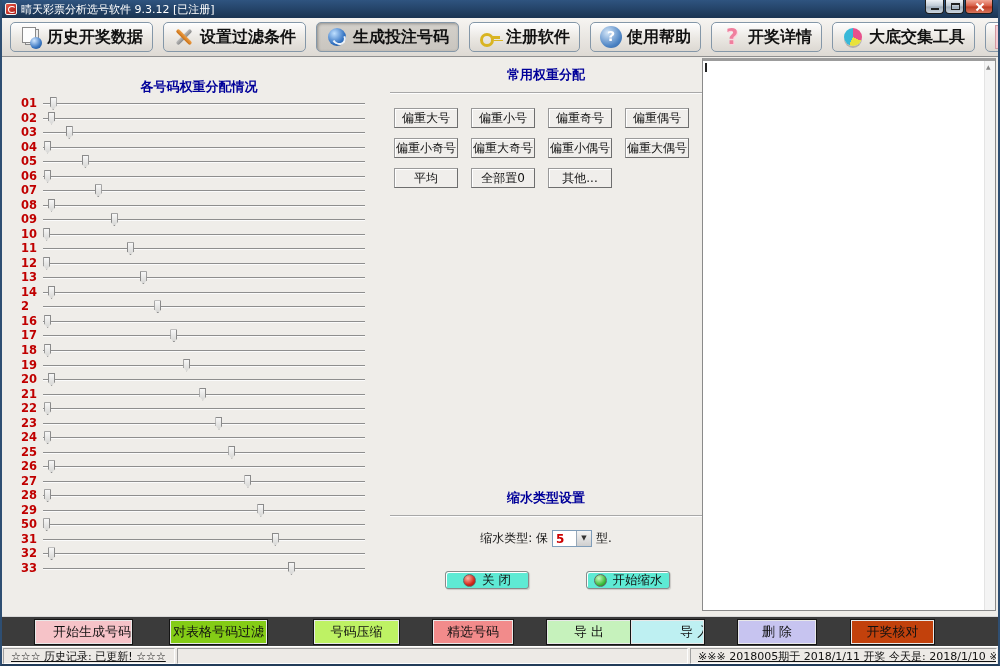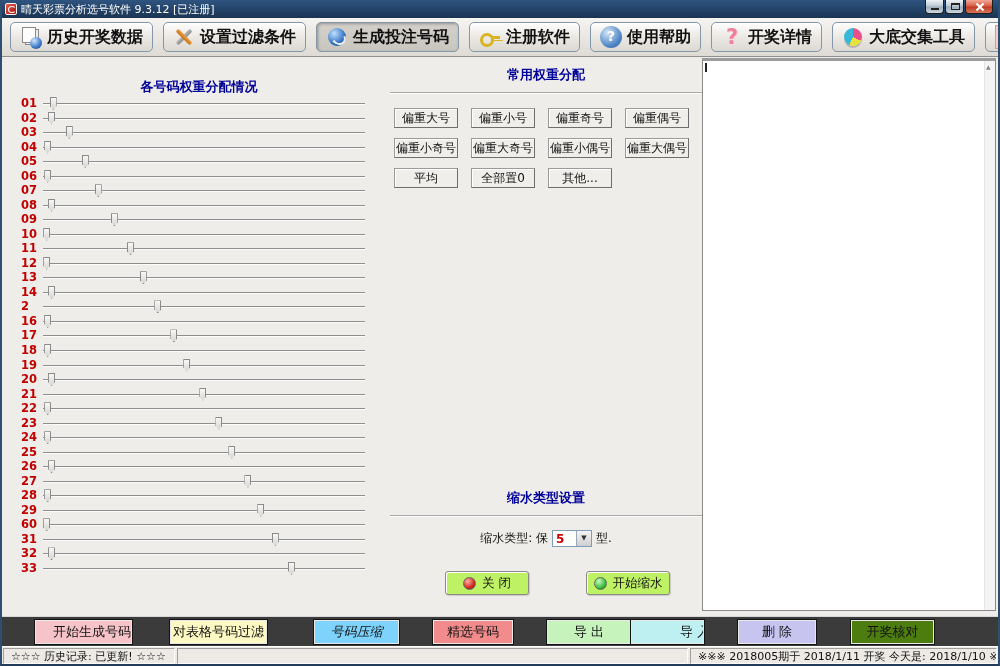--- a/index.html
+++ b/index.html
@@ -90,22 +90,22 @@
   .pbtn{ height:20px; line-height:18px; text-align:center; font-size:12px; color:#111; background:#F0EEEB;
     border:1px solid #9A9A9A; border-right-color:#6E6E6E; border-bottom-color:#6E6E6E;
     box-shadow:inset 1px 1px 0 #fff; cursor:default; white-space:nowrap; overflow:hidden;}
   .shrink{ position:absolute; left:0; top:423px; width:100%;}
   .combo-row{ display:flex; align-items:center; justify-content:center; gap:4px; margin-top:13px; font-size:12px; color:#111;}
   .combo{ width:40px; height:17px; background:#fff; border:1px solid #7F9DB9; position:relative;}
   .combo-value{ position:absolute; left:3px; top:1px; font-size:12px; font-weight:bold; color:var(--combo-red,#CC0000);}
   .combo-arrow{ position:absolute; right:0; top:0; bottom:0; width:15px; border-left:1px solid #98A8B8;
     background:linear-gradient(#F4F4F4,#CFCFCF); text-align:center; font-size:7px; line-height:15px; color:#333;}
   .led-row{ display:flex; margin-left:55px; gap:57px; margin-top:24px;}
-  .led-btn{ width:84px; height:24px; display:flex; align-items:center; justify-content:center; gap:6px;
-    background:#bef264; border:1px solid #8A8A8A; border-radius:3px;
+  .led-btn{ width:84px; height:18px; display:flex; align-items:center; justify-content:center; gap:6px;
+    background:#5eead4; border:1px solid #8A8A8A; border-radius:3px;
     box-shadow:inset 1px 1px 0 #fff,1px 1px 1px rgba(0,0,0,.15); font-size:12.5px; color:#111; cursor:default;}
   .led{ width:13px; height:13px; border-radius:50%; border:1px solid #666; flex:none;}
   .led.red{ background:radial-gradient(circle at 35% 30%,#ffb2a2,var(--led-red,#D42A1E) 60%,#8c1208);}
   .led.green{ background:radial-gradient(circle at 35% 30%,#c9f9c0,var(--led-green,#3FBF3F) 60%,#0a7a1a);}
 
   .right-panel{ position:absolute; left:700px; top:1px; width:294px; height:553px; background:#fff;
     border:1px solid #8A8A8A; border-top:3px solid #9C9C9C;}
   .caret{ position:absolute; left:2px; top:2px; width:2px; height:9px; background:#222;}
   .vscroll{ position:absolute; top:0; right:0; bottom:0; width:11px; background:#F4F4F4; border-left:1px solid #E4E4E4;}
   .vscroll::before{ content:'▲'; position:absolute; top:2px; left:1px; font-size:6px; color:#888;}
@@ -118,21 +118,21 @@
   .bbtn:nth-child(2){ margin-left:38px; width:97px;}
   .bbtn:nth-child(3){ margin-left:47px; width:85px;}
   .bbtn:nth-child(4){ margin-left:34px; width:80px;}
   .bbtn:nth-child(5){ margin-left:34px; width:84px;}
   .bbtn:nth-child(6){ width:73px;padding-left:48px;}
   .bbtn:nth-child(7){ margin-left:34px; width:78px;}
   .bbtn:nth-child(8){ margin-left:35px; width:83px;}
 
   
   .statusbar{ height:20px; background:#EDEAE6; border-top:1px solid #fff; display:flex; align-items:stretch;
-    font-size:11px; color:#111;}
+    font-size:11px; color:#111;text-decoration:underline;}
   .sect{ margin:1px 1px 2px 1px; border:1px solid; border-color:#9F9F9F #FDFDFD #FDFDFD #9F9F9F;
     display:flex; align-items:center; padding:0 7px; white-space:nowrap; overflow:hidden;}
   .sect-left{ width:172px;} .sect-mid{ flex:1;} .sect-right{ width:307px;}
 </style>
 </head>
 <body>
 
 <div class="window">
 
   <div class="titlebar">
@@ -360,21 +360,21 @@
               <div class="sthumb" style="left: 1.3%;"></div>
             </div>
           </div>
           <div class="srow" style="top: 406.84px;">
             <span class="snum">29</span>
             <div class="strack">
               <div class="sthumb" style="left: 67.5%;"></div>
             </div>
           </div>
           <div class="srow" style="top: 421.37px;">
-            <span class="snum">60</span>
+            <span class="snum">50</span>
             <div class="strack">
               <div class="sthumb" style="left: 1%;"></div>
             </div>
           </div>
           <div class="srow" style="top: 435.9px;">
             <span class="snum">31</span>
             <div class="strack">
               <div class="sthumb" style="left: 72%;"></div>
             </div>
           </div>
@@ -436,27 +436,27 @@
 
     <div class="right-panel">
       <span class="caret"></span>
       <div class="vscroll"></div>
     </div>
 
   </div>
 
   <div class="bottom-bar">
       <div class="bbtn" style="background: rgb(246, 195, 200); text-align: right;">开始生成号码</div>
-      <div class="bbtn" style="background: #fef9c3;">对表格号码过滤</div>
-      <div class="bbtn" style="background: #7dd3fc; font-style: italic;">号码压缩</div>
+      <div class="bbtn" style="background: #84cc16;">对表格号码过滤</div>
+      <div class="bbtn" style="background: #bef264;">号码压缩</div>
       <div class="bbtn" style="background: rgb(242, 139, 139);">精选号码</div>
       <div class="bbtn" style="background: rgb(198, 242, 188);">导 出</div>
       <div class="bbtn" style="background: rgb(190, 240, 242);">导 入</div>
       <div class="bbtn" style="background: rgb(199, 196, 240);">删 除</div>
-      <div class="bbtn" style="background: #4d7c0f;">开奖核对</div>
+      <div class="bbtn" style="background: #c2410c;">开奖核对</div>
     </div>
 
   <div class="statusbar">
     <div class="sect sect-left">☆☆☆ 历史记录: 已更新!  ☆☆☆</div>
     <div class="sect sect-mid"></div>
     <div class="sect sect-right">※※※ 2018005期于 2018/1/11 开奖   今天是: 2018/1/10 ※※※</div>
   </div>
 
 </div>
 

